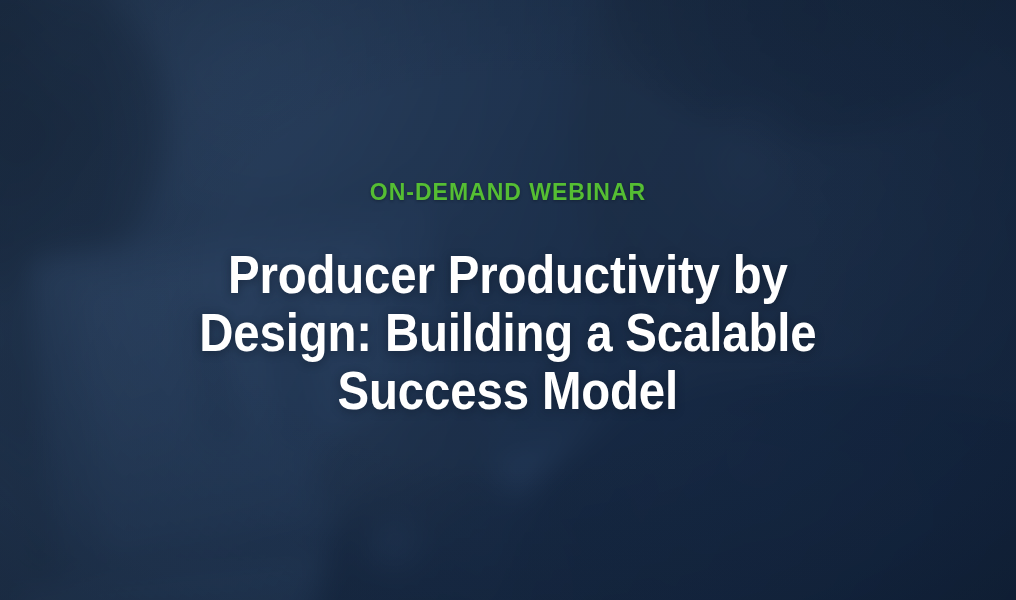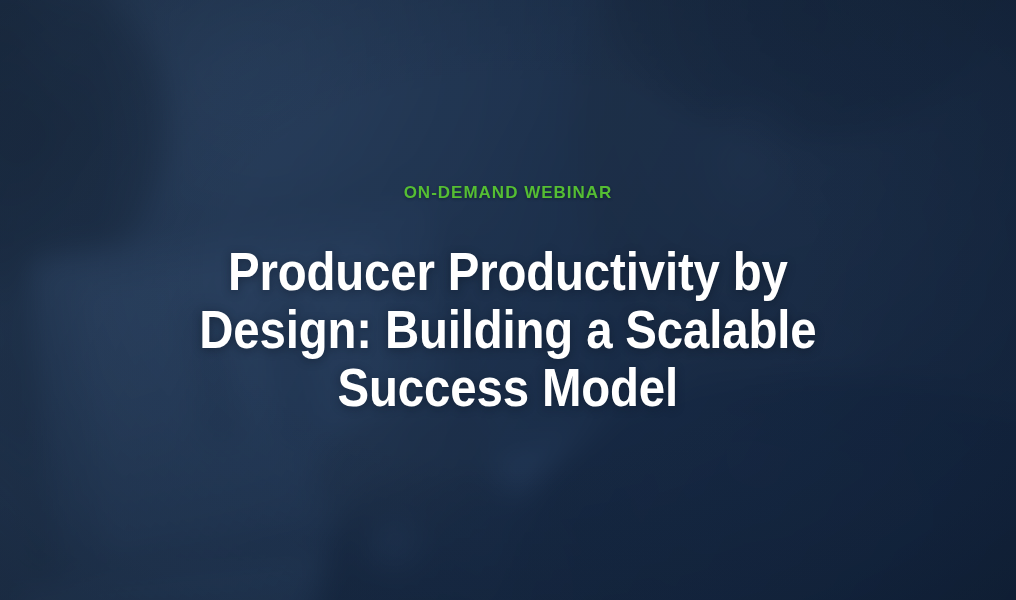--- a/index.html
+++ b/index.html
@@ -264,21 +264,21 @@
     z-index: 4;
     display: flex;
     flex-direction: column;
     align-items: center;
     justify-content: center;
     padding: 0 70px;
     text-align: center;
   }
 
   .eyebrow {
-    font-size: 17px;
+    font-size: 23px;
     font-weight: 700;
     letter-spacing: 1.0px;
     color: #55be33;
     margin: 0 0 42px 0;
     line-height: 1;
     text-shadow: 0 1px 3px rgba(10,20,34,0.45);
     white-space: nowrap;
   }
 
   .headline {

